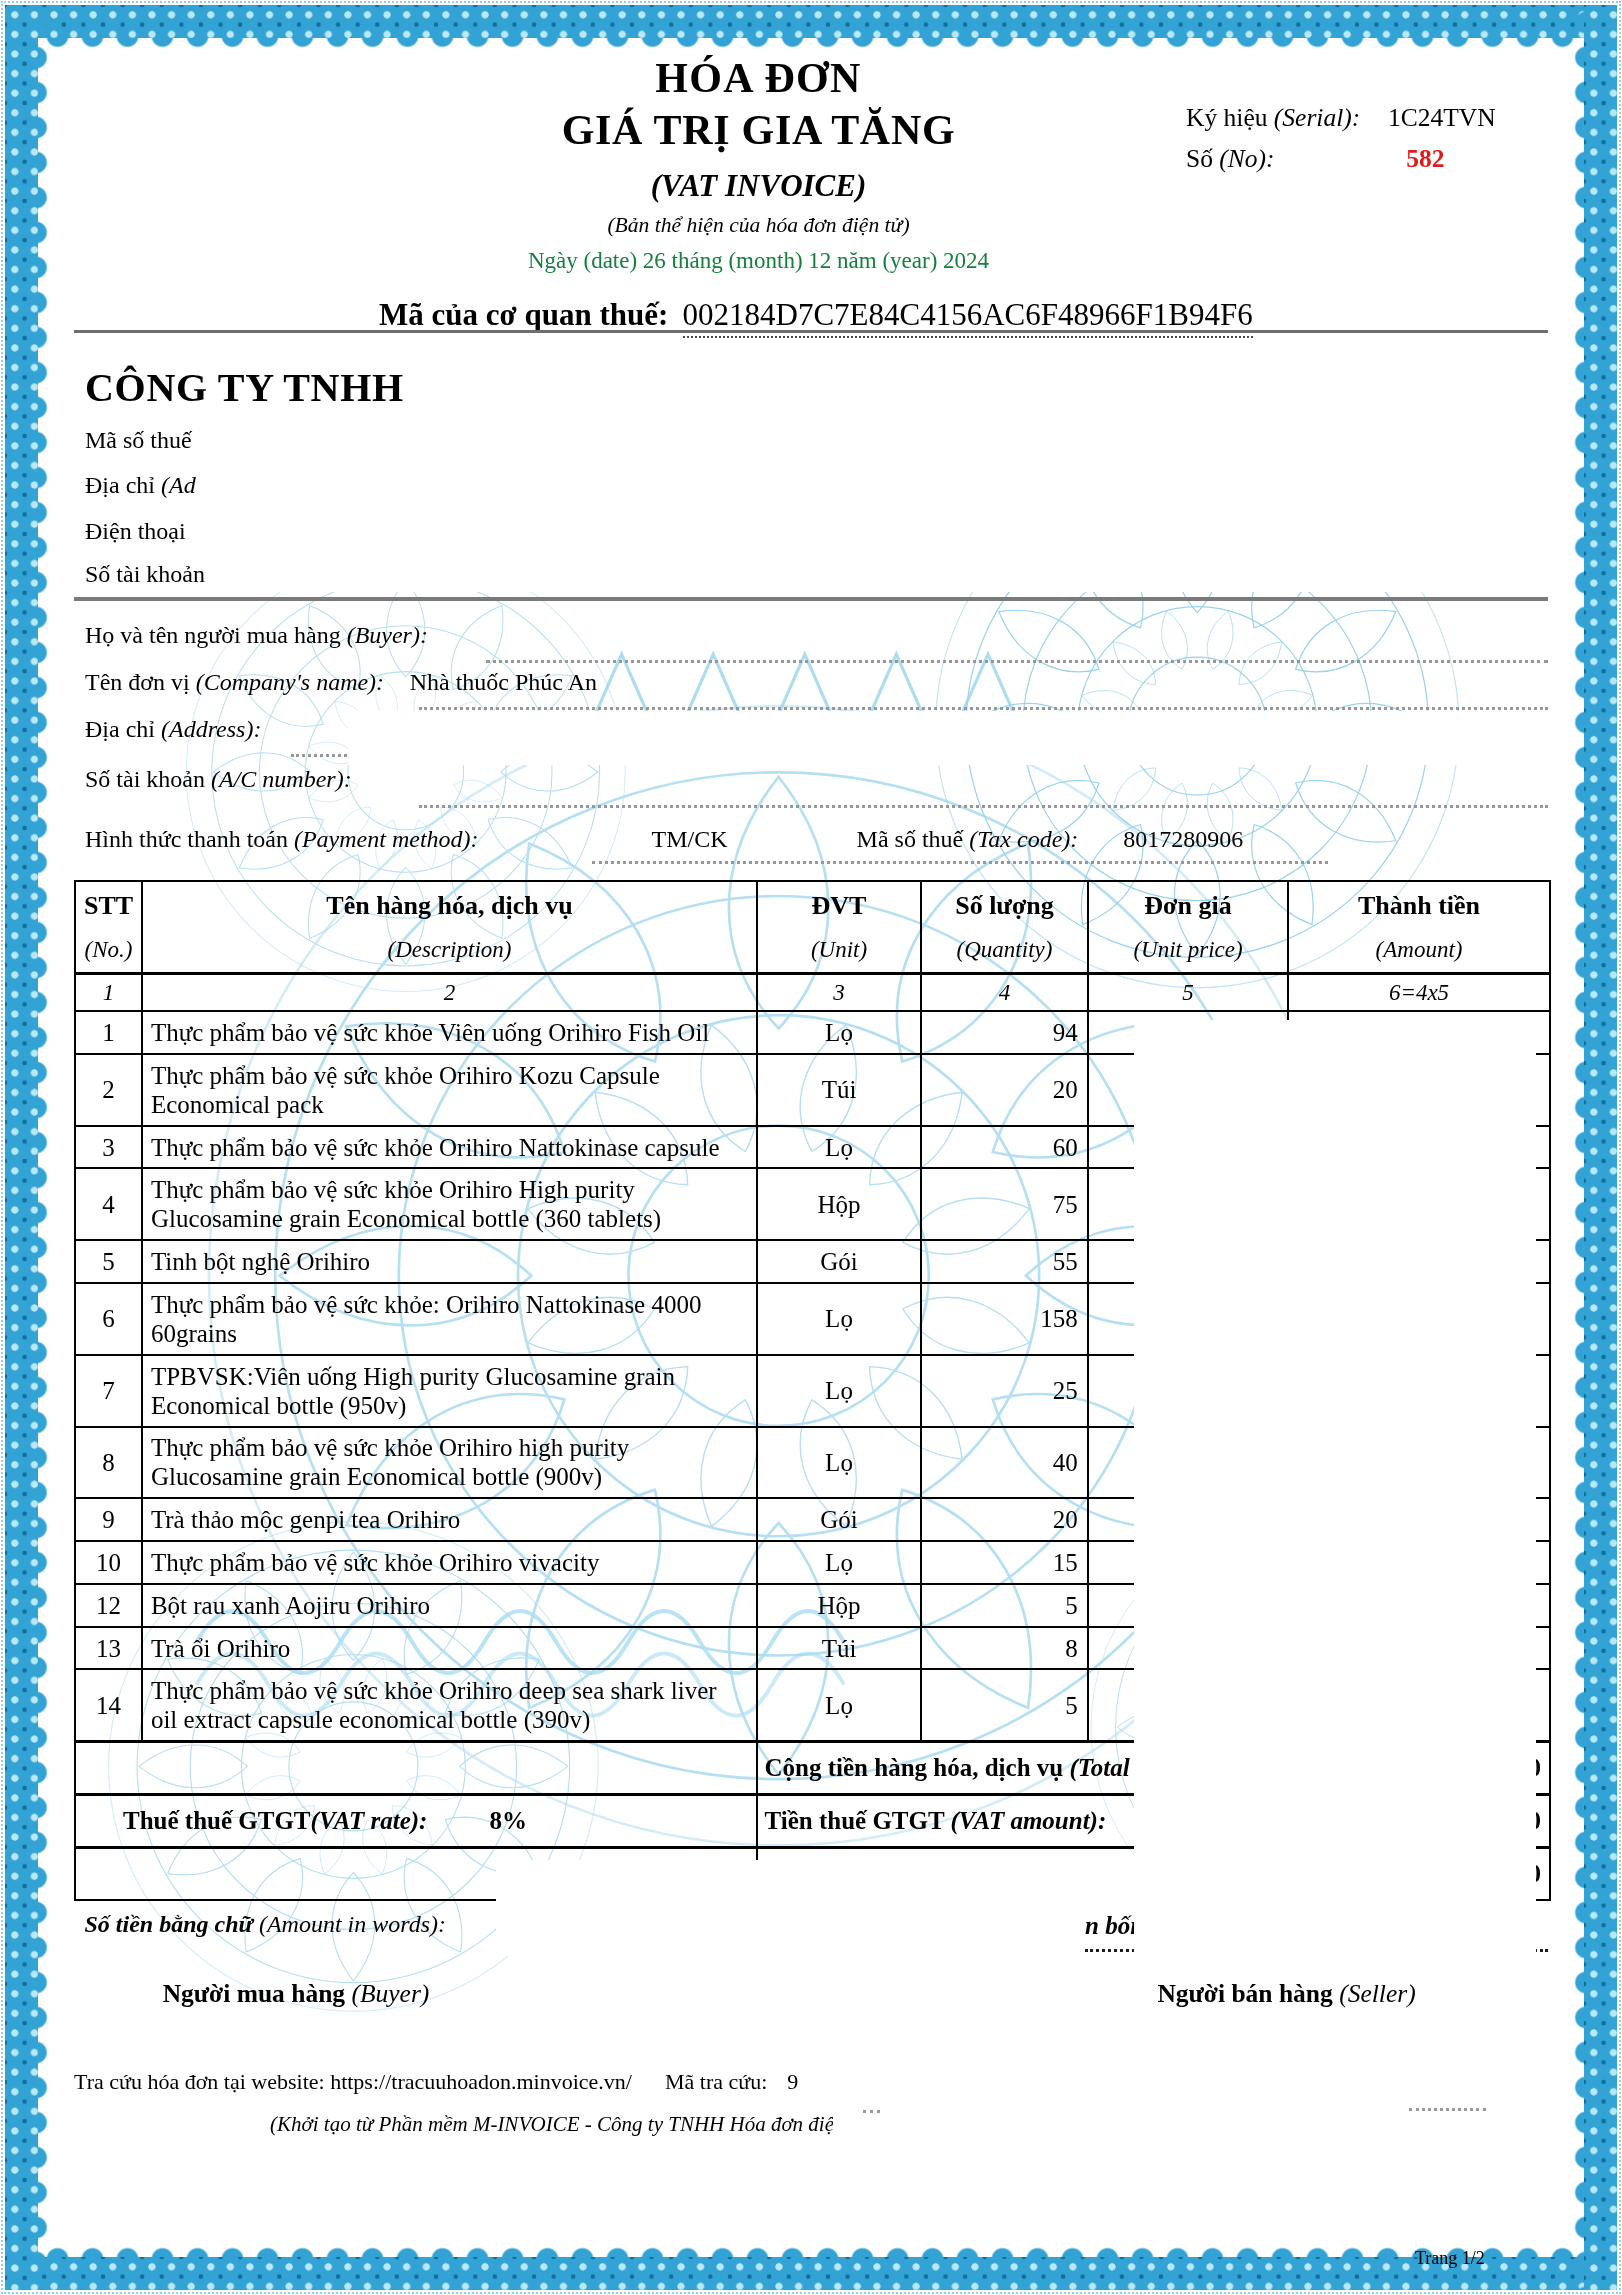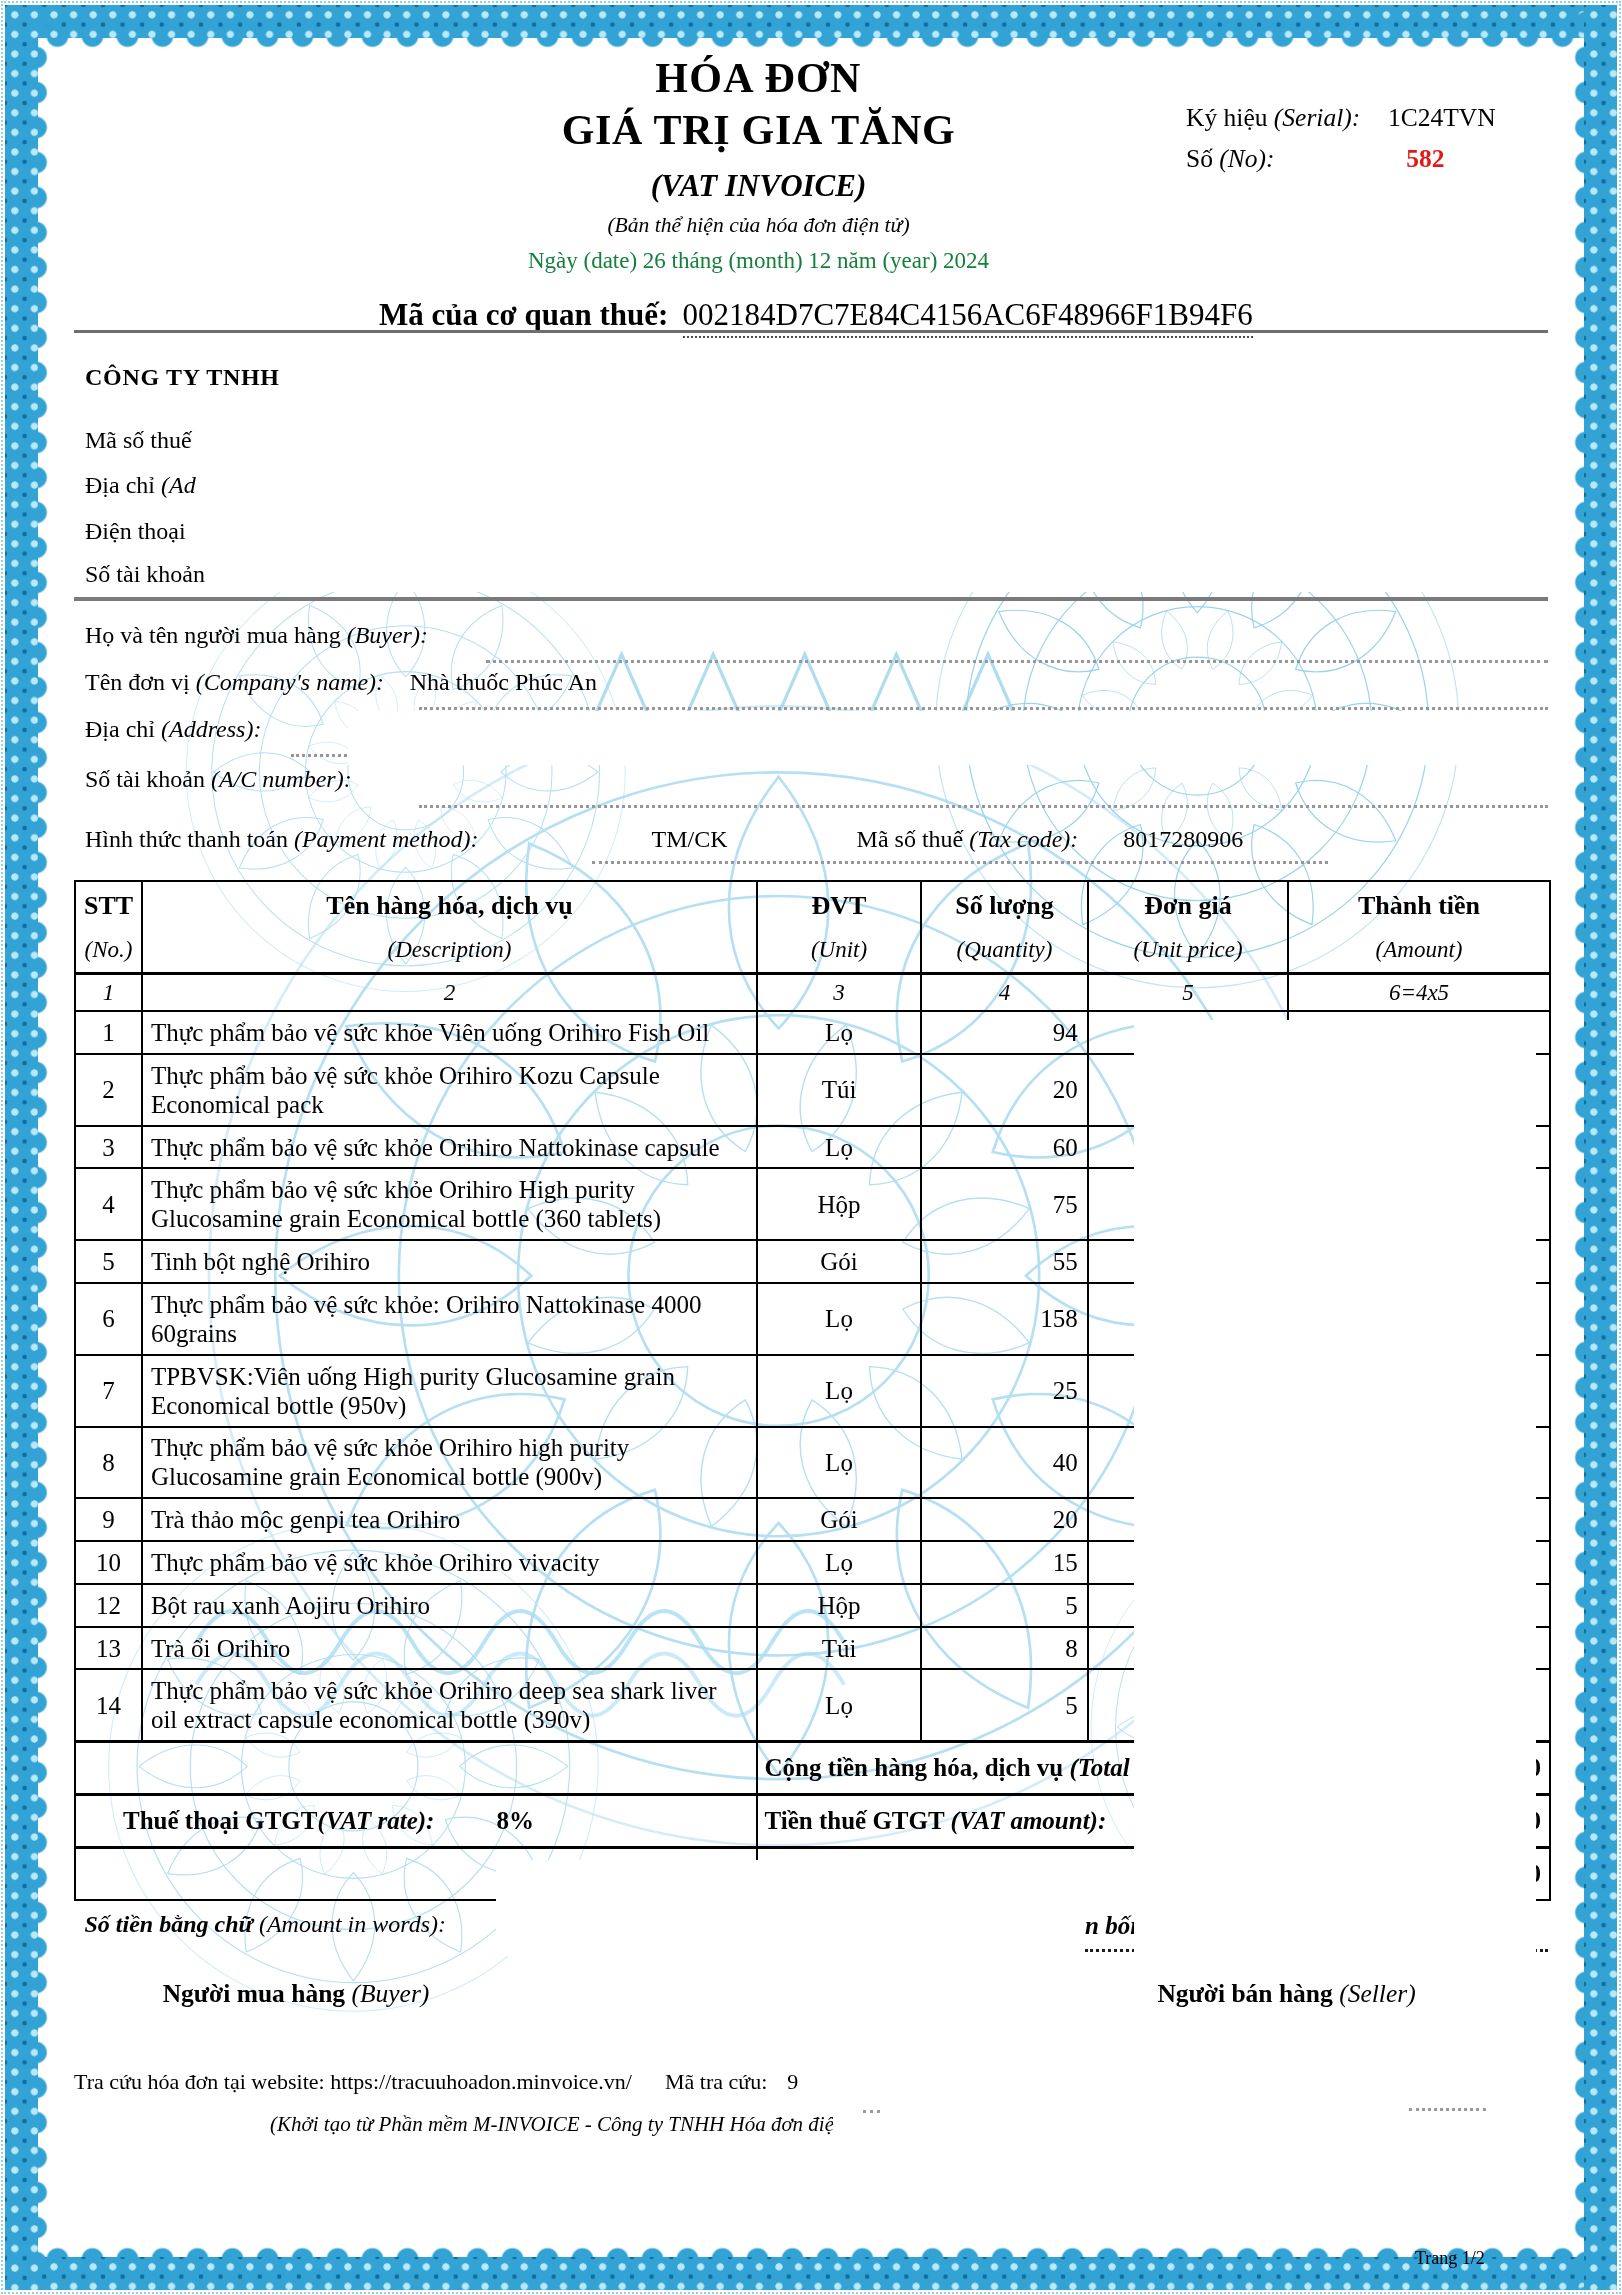--- a/index.html
+++ b/index.html
@@ -44,21 +44,21 @@
   .t3{font-size:31px;font-weight:bold;font-style:italic;margin-top:14.4px;}
   .t4{font-size:21.6px;font-style:italic;margin-top:9.2px;}
   .t5{font-size:23px;margin-top:9.2px;color:#15803d;}
   .t6{font-size:31px;margin-top:23px;}
   .t6 .lb{font-weight:bold;}
   .t6 .code{border-bottom:2.6px dotted #4a4a4a;padding-bottom:3.9px;margin-left:6.5px;}
   .serial{left:1186px;top:103px;display:grid;grid-template-columns:202px auto;row-gap:11px;font-size:25.5px;}
   .serial .val{font-weight:normal;}
   .serial .num{color:#e41818;font-weight:bold;padding-left:18.3px;}
   
-  .seller-name{left:85px;top:364px;font-size:24px;font-weight:bold;letter-spacing:0.7px;}
+  .seller-name{left:85px;top:364px;font-size:40px;font-weight:bold;letter-spacing:0.7px;}
   .sline{left:85px;font-size:24px;}
   
   .bline{left:85px;font-size:24px;}
   .gap-pay{margin-left:167px;}
   .gap-tax{margin-left:123px;}
   .gap-val{margin-left:39px;}
   .cmp-val{margin-left:19.6px;}
   
   .twrap{position:absolute;left:74px;top:880px;width:1474px;z-index:2;}
   table.items{border-collapse:collapse;width:1474px;table-layout:fixed;}
@@ -396,21 +396,21 @@
           <td colspan="4">
             <div class="trow">
               <span><span>Cộng tiền hàng hóa, dịch vụ</span> <span class="en">(Total amount):</span></span>
               <span>3.000</span>
             </div>
           </td>
         </tr>
         <tr>
           <td colspan="2">
             <div class="vatleft">
-              <span><span>Thuế thoại GTGT</span><span class="en">(VAT rate):</span></span>
+              <span><span>Thuế thuế GTGT</span><span class="en">(VAT rate):</span></span>
               <span class="vatval">8%</span>
             </div>
           </td>
           <td colspan="4">
             <div class="trow">
               <span><span>Tiền thuế GTGT</span> <span class="en">(VAT amount):</span></span>
               <span>2.240</span>
             </div>
           </td>
         </tr>

